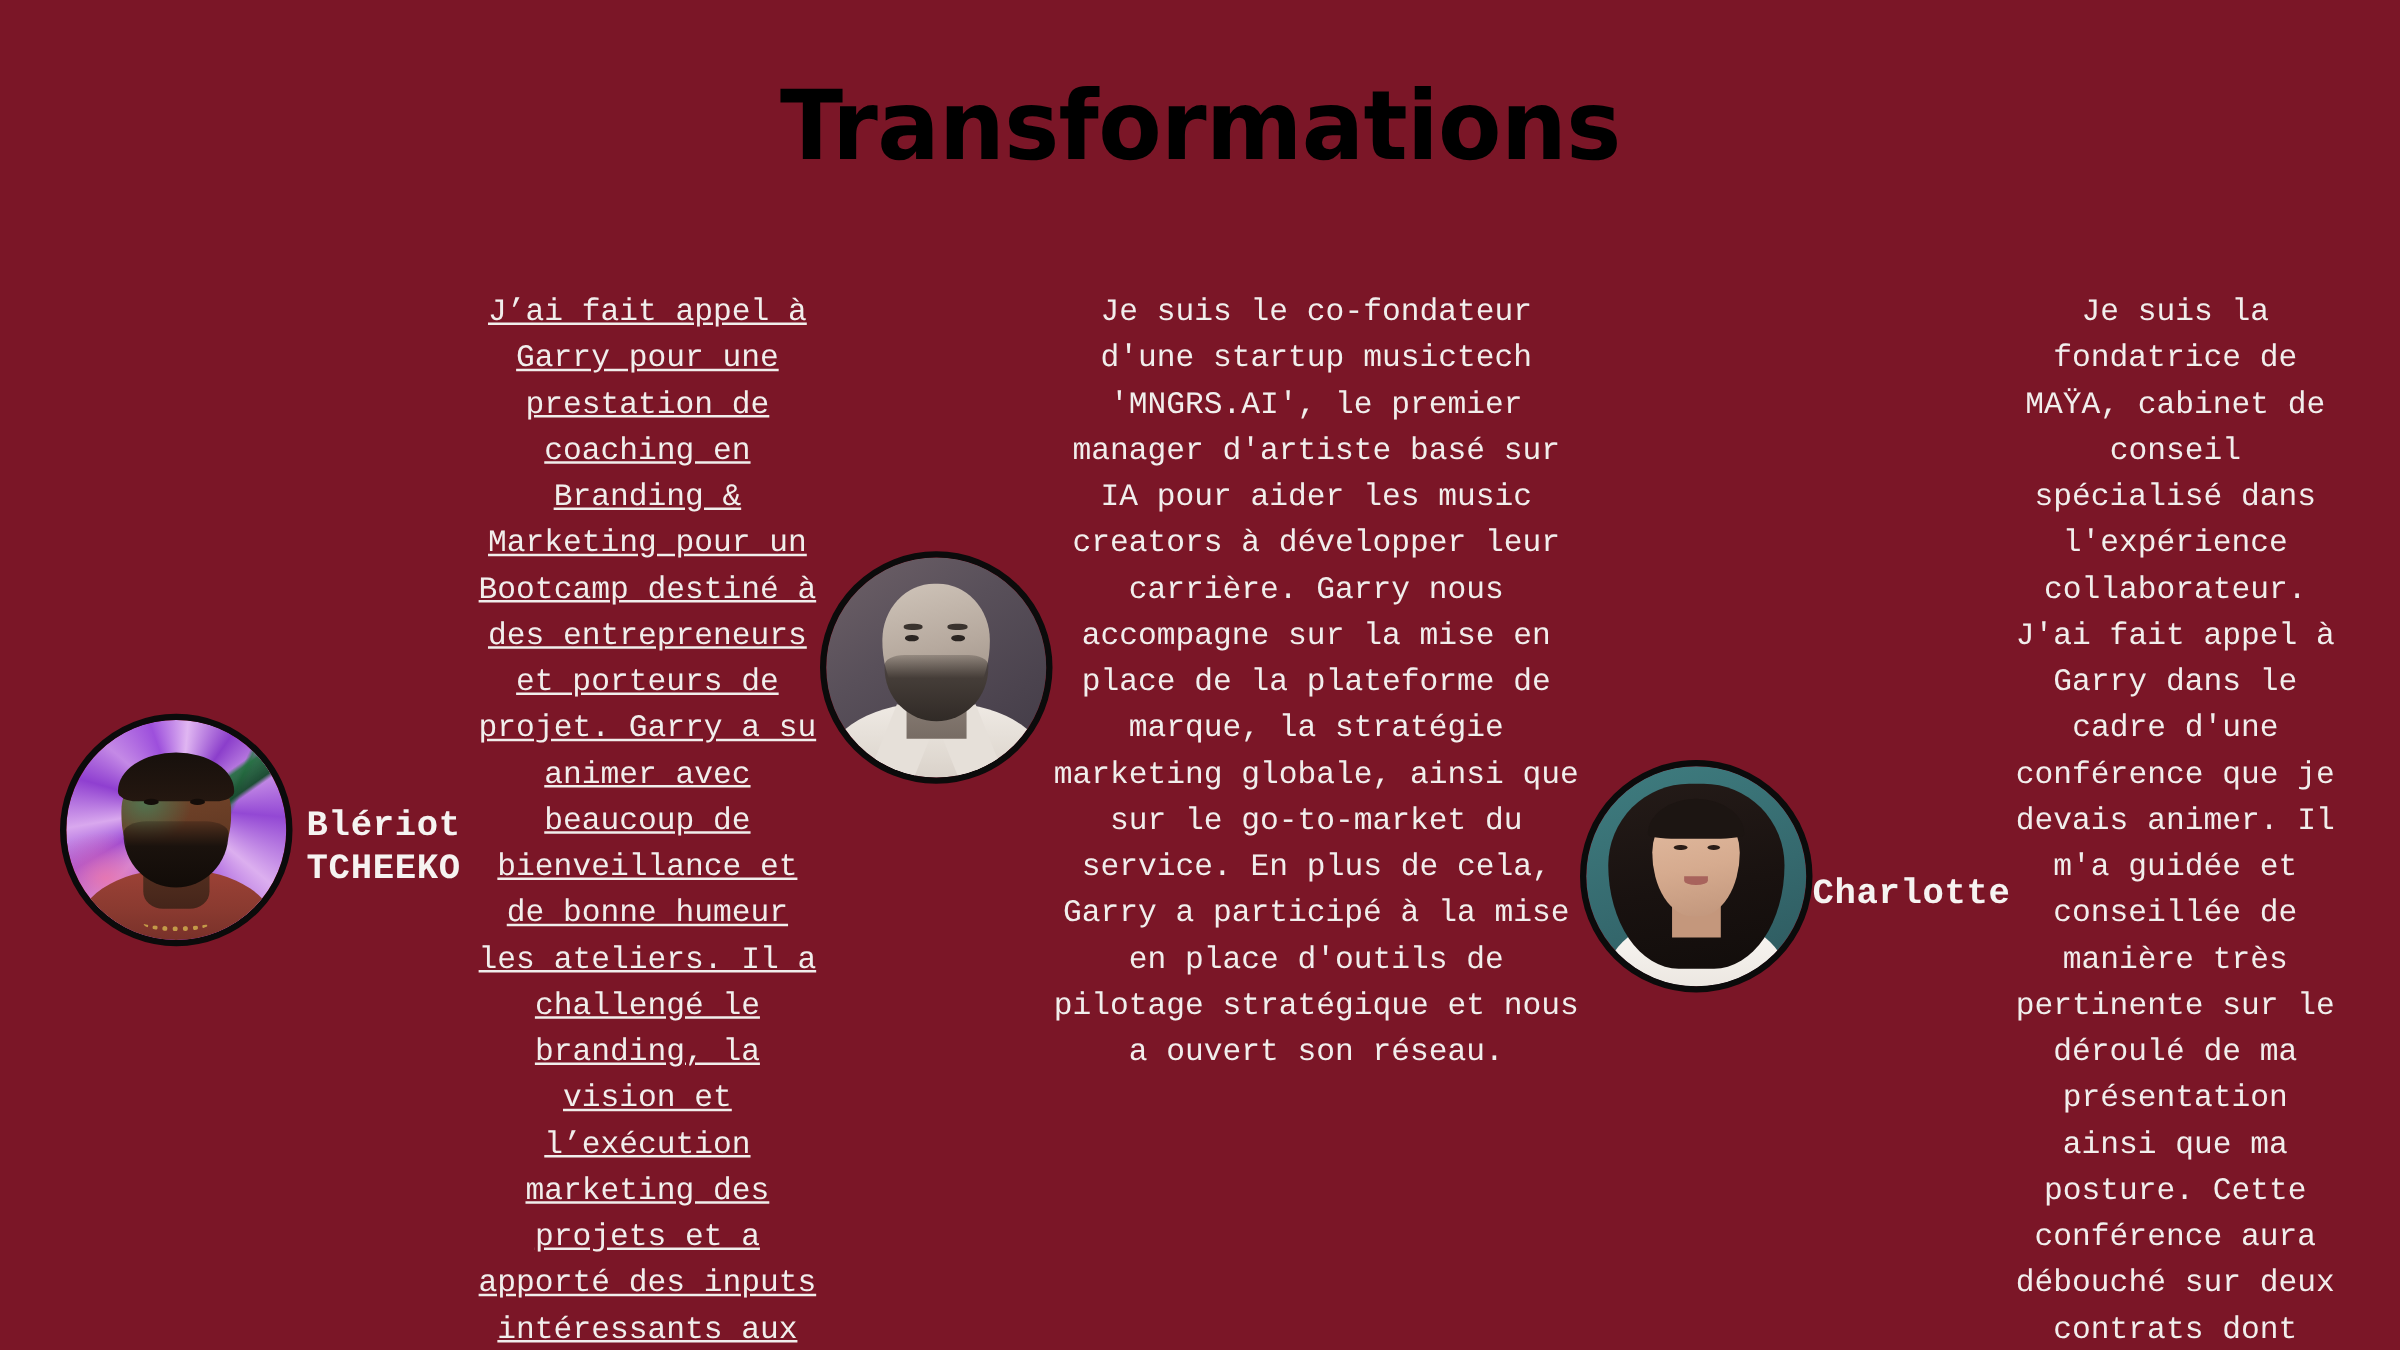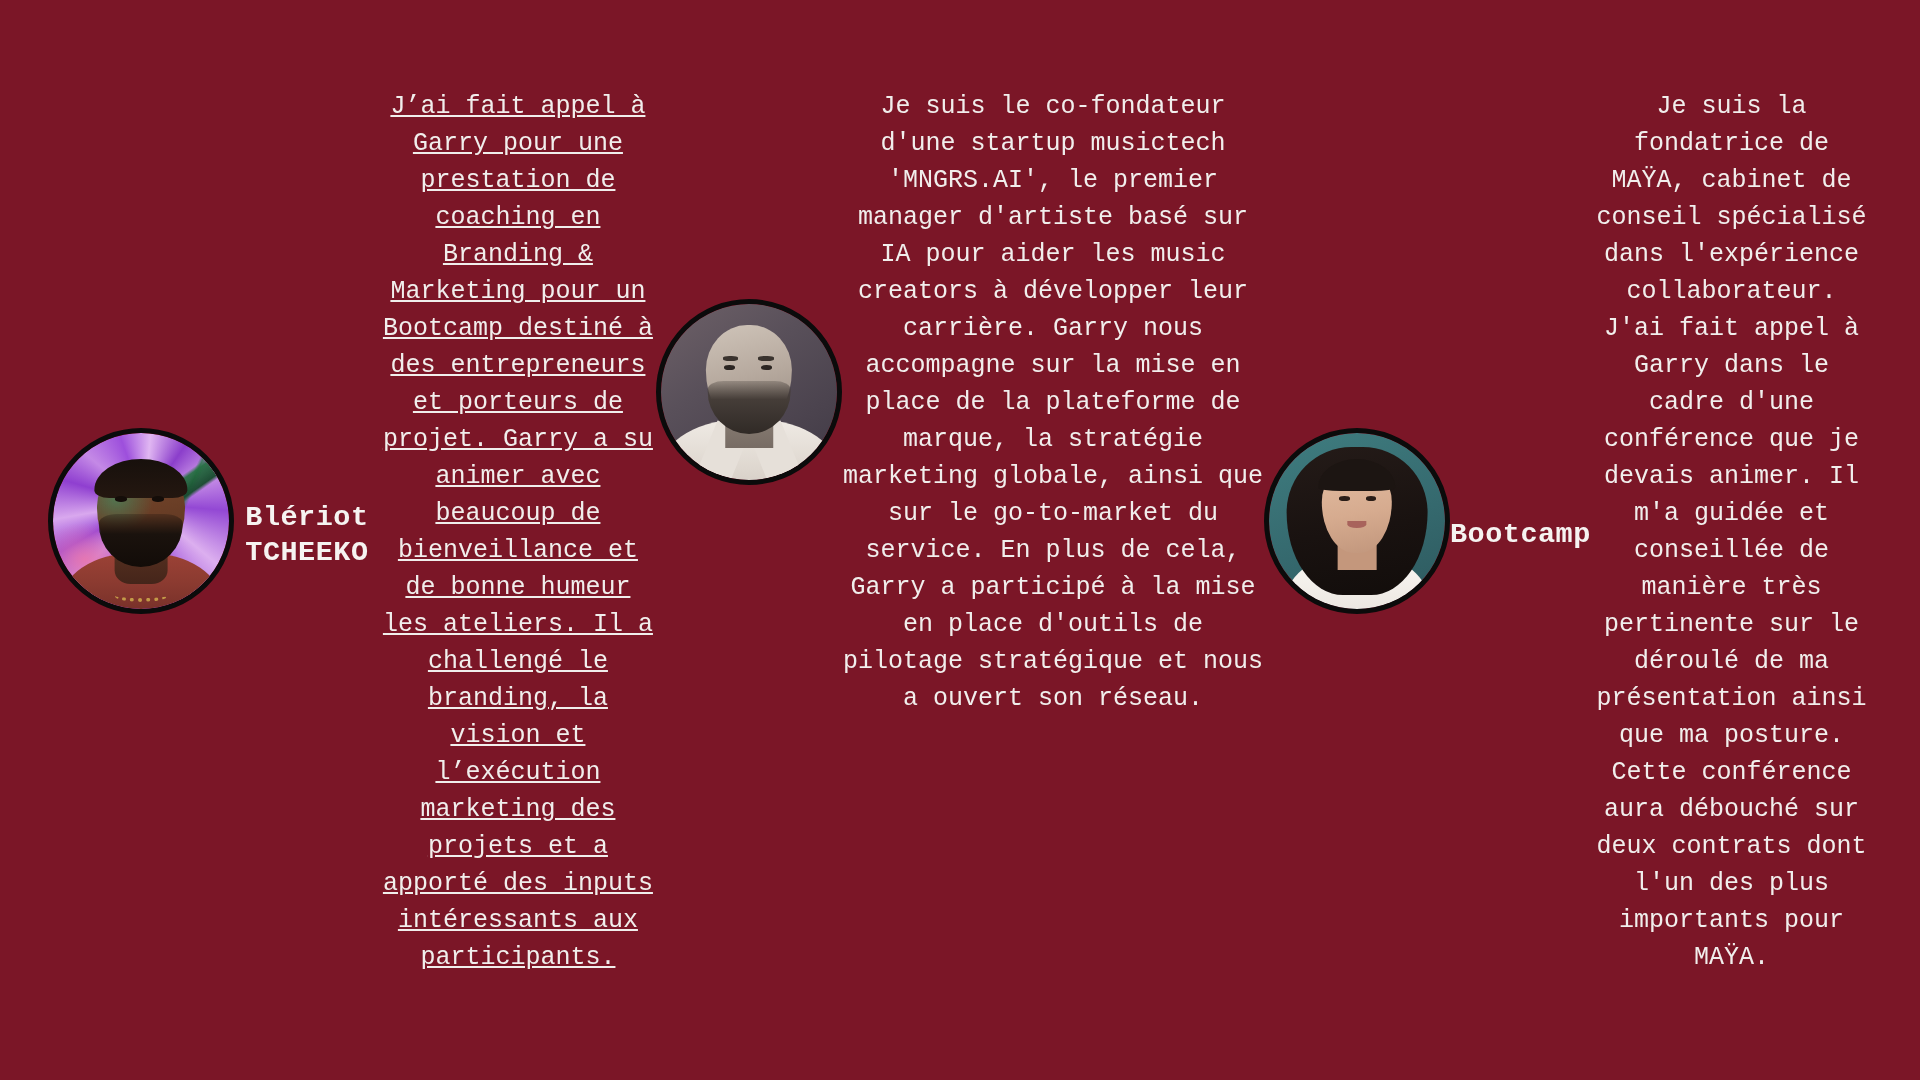--- a/index.html
+++ b/index.html
@@ -349,20 +349,23 @@
 
   .col-1 .testimonial { width: 500px; text-decoration: underline; }
   .col-2 .testimonial { width: 525px; }
   .col-3 .testimonial { width: 580px; }
 </style>
 </head>
 <body>
 
 <div class="slide">
 
+  <div class="title-wrap">
+    <h1 class="page-title">Transformations</h1>
+  </div>
 
   <div class="columns">
 
     <div class="column col-1">
       <div class="avatar">
         <div class="photo photo-bleriot">
           <div class="leaf"></div>
           <div class="body"></div>
           <div class="neck"></div>
           <div class="head"></div>
@@ -401,18 +404,18 @@
           <div class="top"></div>
           <div class="hair-back"></div>
           <div class="neck"></div>
           <div class="head"></div>
           <div class="fringe"></div>
           <div class="eye l"></div>
           <div class="eye r"></div>
           <div class="smile"></div>
         </div>
       </div>
-      <div class="person-name">Bootcamp</div>
+      <div class="person-name">Charlotte</div>
       <div class="testimonial">Je suis la fondatrice de MAŸA, cabinet de conseil spécialisé dans l'expérience collaborateur. J'ai fait appel à Garry dans le cadre d'une conférence que je devais animer. Il m'a guidée et conseillée de manière très pertinente sur le déroulé de ma présentation ainsi que ma posture. Cette conférence aura débouché sur deux contrats dont l'un des plus importants pour MAŸA.</div>
     </div>
 
   </div>
 </div>
 
 </body></html>

